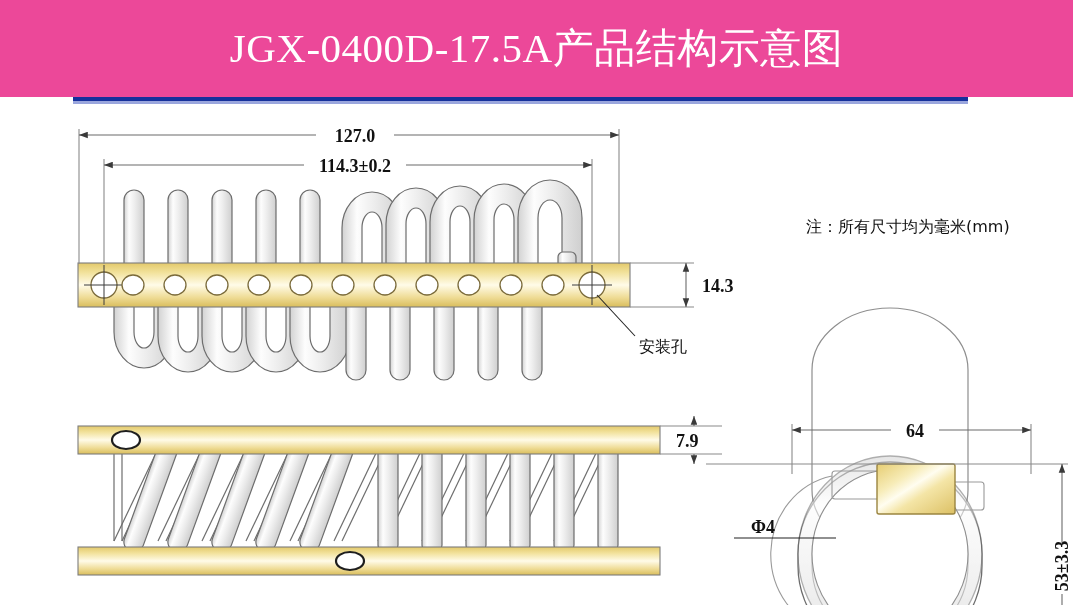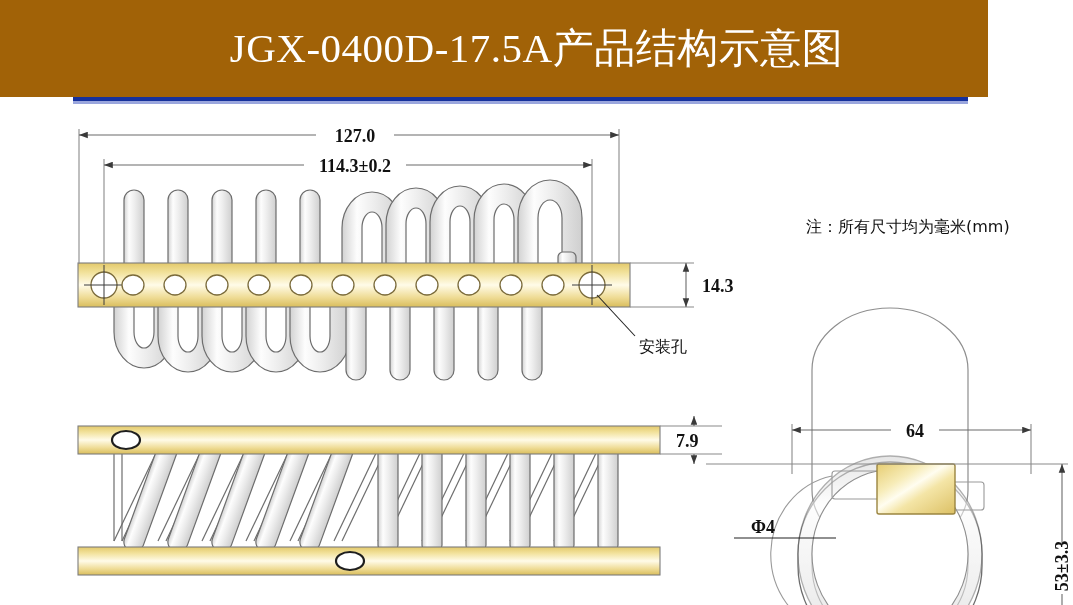--- a/index.html
+++ b/index.html
@@ -12,23 +12,23 @@
     height: 605px;
     overflow: hidden;
     font-family: "Liberation Serif", "DejaVu Serif", serif;
     position: relative;
   }
 
   
   #banner {
     position: absolute;
     left: 0; top: 0;
-    width: 988px;
+    width: 1073px;
     height: 97px;
-    background: #a16207;
+    background: #ec4899;
   }
   #banner-title {
     position: absolute;
     left: 0; top: 0;
     width: 1073px;
     height: 97px;
     line-height: 97px;
     text-align: center;
     color: #ffffff;
     font-size: 41px;

